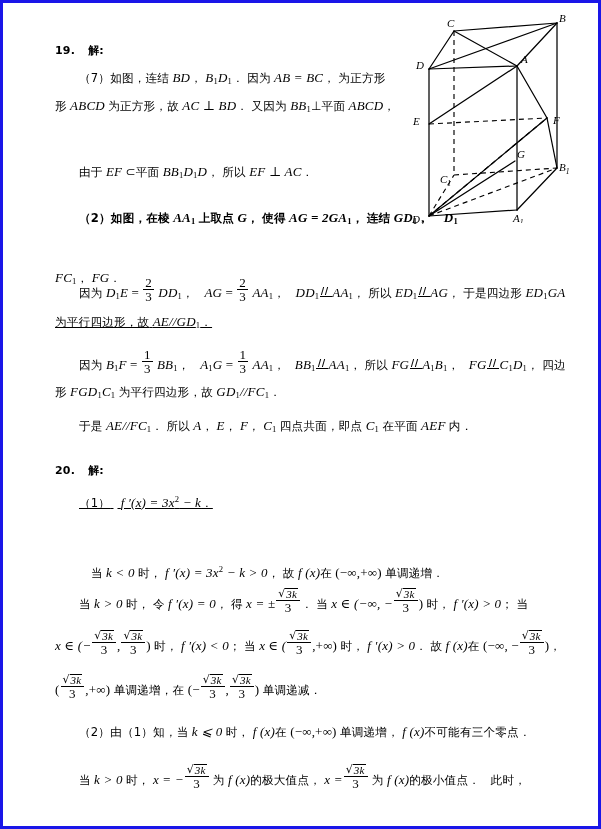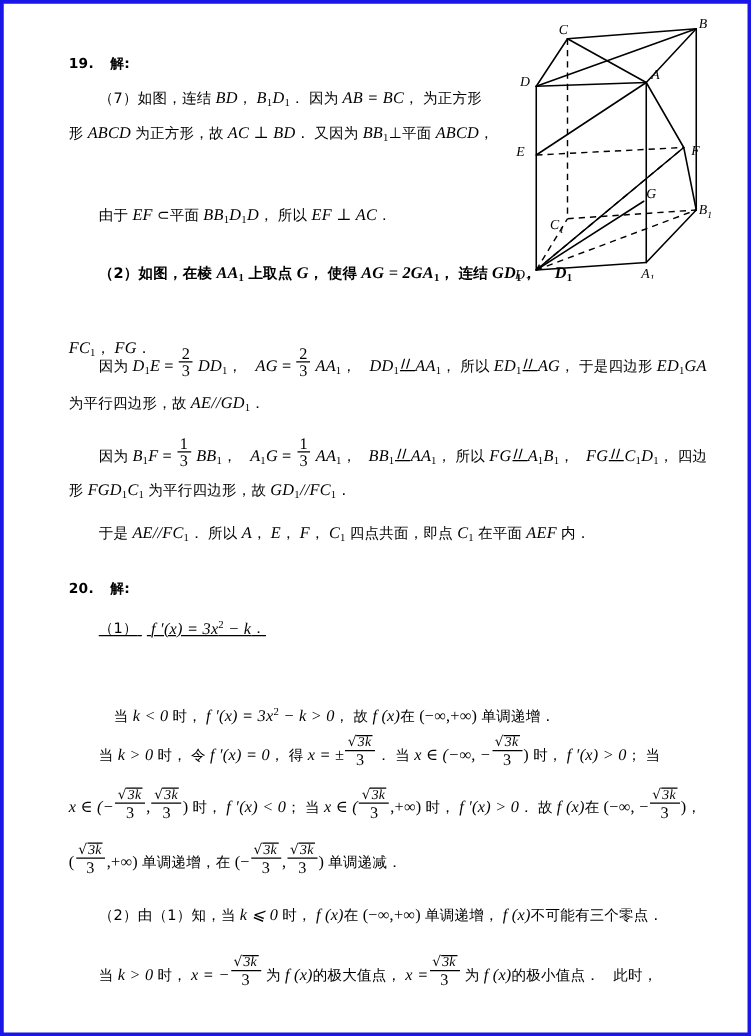--- a/index.html
+++ b/index.html
@@ -171,21 +171,21 @@
       <span class="frac"><span class="num mn">2</span><span class="den mn">3</span></span>
       <span class="mi"><span>AA</span><span class="subn">1</span></span><span class="cn">，</span>
       <span style="display:inline-block;width:4px;"></span>
       <span class="mi"><span>DD</span><span class="subn">1</span></span><span class="pe"><span class="pebar"></span></span><span class="mi"><span>AA</span><span class="subn">1</span></span><span class="cn">，</span>
       <span class="cn">所以</span>
       <span class="mi"><span>ED</span><span class="subn">1</span></span><span class="pe"><span class="pebar"></span></span><span class="mi">AG</span><span class="cn">，</span>
       <span class="cn">于是四边形</span>
       <span class="mi"><span>ED</span><span class="subn">1</span><span>GA</span></span>
     </div>
 
-    <div class="ln" style="left:52px;top:312px;">
+    <div class="ln" style="left:52px;top:312px;text-decoration:underline;">
       <span class="cn">为平行四边形，故</span>
       <span class="mi"><span>AE//GD</span><span class="subn">1</span></span><span class="cn">．</span>
     </div>
 
     <div class="ln" style="left:76px;top:346px;">
       <span class="cn">因为</span>
       <span class="mi"><span>B</span><span class="subn">1</span><span>F</span></span>
       <span class="mn">=</span>
       <span class="frac"><span class="num mn">1</span><span class="den mn">3</span></span>
       <span class="mi"><span>BB</span><span class="subn">1</span></span><span class="cn">，</span>

